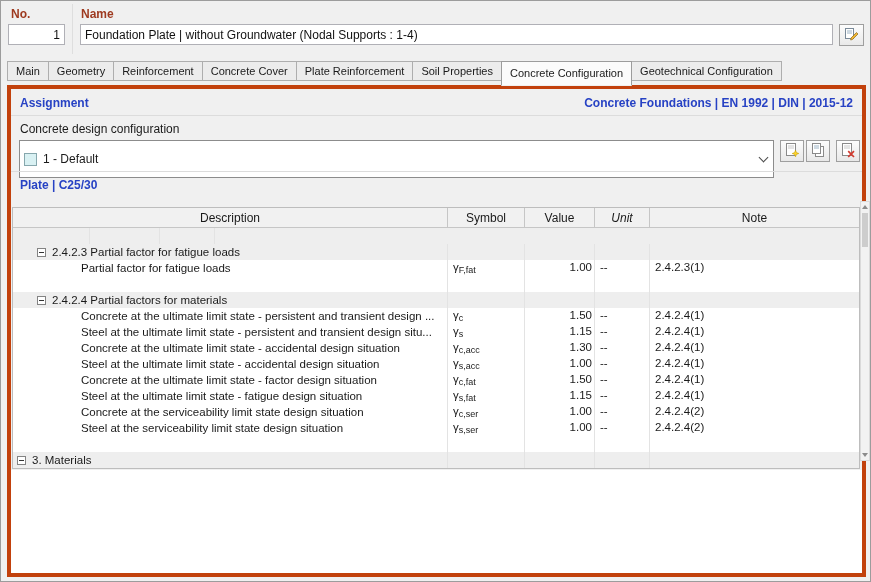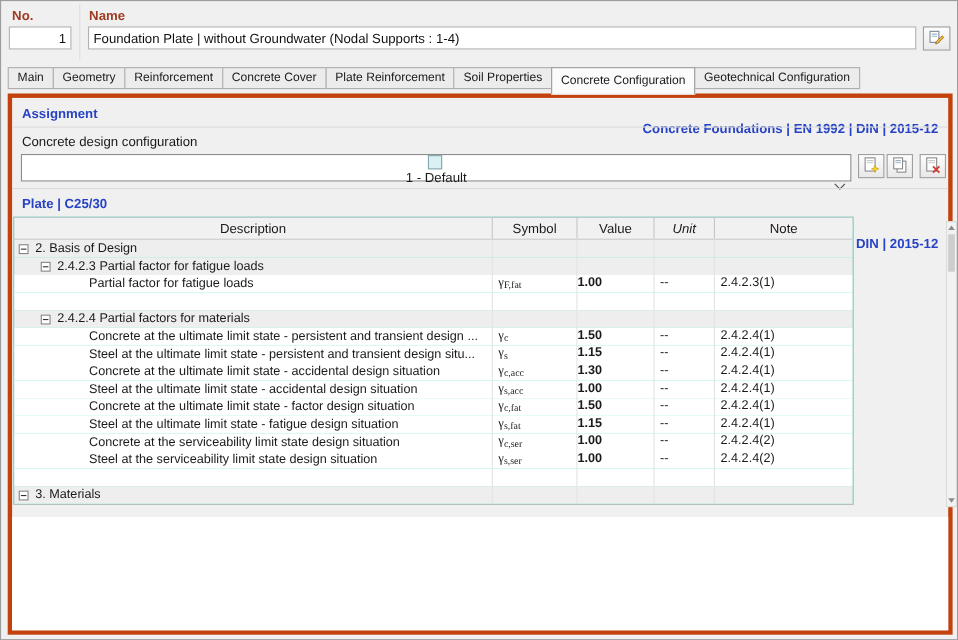--- a/index.html
+++ b/index.html
@@ -26,61 +26,61 @@
   .tab { height:20px; line-height:19px; margin-bottom:1px; padding:0 8px; font-size:11px;
          background:#ececec; border:1px solid #aeaeae; margin-right:-1px; white-space:nowrap; cursor:default; }
   .tab.active { height:25px; line-height:23px; margin-bottom:0; background:#fbfbfb;
                 border-color:#9c9c9c; border-bottom:1px solid #f0f0f0; position:relative; z-index:4; }
 
   
   .panel { position:absolute; left:6px; top:84px; width:859px; height:492px;
            background:#f0f0f0; border:4px solid #c2410c; z-index:1; }
   .blue { color:var(--accent-blue,#2742c4); font-weight:bold; }
   .assign-title { position:absolute; left:9px; top:7px; }
-  .assign-std { position:absolute; right:9px; top:21px; }
+  .assign-std { position:absolute; right:9px; top:7px; }
   .assign-rule { position:absolute; left:0; right:0; top:26px; border-top:1px solid #dcdcdc; }
   .cfg-label { position:absolute; left:9px; top:33px; color:#1a1a1a; }
 
-  .combo { position:absolute; left:8px; top:51px; width:755px; height:25px; background:#fff;
-           border:1px solid #8c8c8c; display:flex; align-items:center; cursor:default;flex-direction:column; }
+  .combo { position:absolute; left:8px; top:51px; width:755px; height:38px; background:#fff;
+           border:1px solid #8c8c8c; display:flex; align-items:center; cursor:default; }
   .swatch { width:13px; height:13px; margin:0 6px 0 4px; background:var(--swatch-cyan,#d9f1f3);
             border:1px solid #86a7ad; flex:0 0 13px; }
   .combo-chev { margin-left:auto; width:20px; display:flex; justify-content:center; align-items:center; height:100%; }
   .combo-chev i { width:7px; height:7px; border-right:1.6px solid #4a4a4a; border-bottom:1.6px solid #4a4a4a;
                   transform:rotate(45deg); margin-top:-4px; }
 
   .cfg-btn { position:absolute; top:51px; width:24px; height:22px;
              background:linear-gradient(#fdfdfd,#e8e8e8); border:1px solid #9f9f9f;
              display:flex; align-items:center; justify-content:center; cursor:default; }
   .cfg-btn.b1 { left:769px; } .cfg-btn.b2 { left:795px; } .cfg-btn.b3 { left:825px; }
 
   .mid-rule { position:absolute; left:0; right:0; top:82px; border-top:1px solid #dcdcdc; }
   .sub-left  { position:absolute; left:9px; top:89px; }
   .sub-right { position:absolute; right:9px; top:89px;margin-top:36px; }
 
   
-  .tbl { position:absolute; left:1px; top:108px; width:764px; background:#5eead4; border:1px solid #bdbdbd; }
+  .tbl { position:absolute; left:1px; top:118px; width:848px; background:#0f766e; border:1px solid #bdbdbd; }
   .thead { display:flex; height:20px; background:#f1f1f1; border-bottom:1px solid #c6c6c6; }
   .th { display:flex; align-items:center; justify-content:center; font-size:12px;
         border-right:1px solid #c6c6c6; overflow:hidden; }
   .th:last-child { border-right:none; }
   .w-desc { width:435px; } .w-sym { width:77px; } .w-val { width:70px;text-align:center; } .w-unit { width:55px;font-style:italic; } .w-note { flex:1; }
 
   .trow { display:flex; height:16px; line-height:15px; font-size:11.5px; background:#fff; }
   .trow.group { background:#eeeeee; }
   .cell { border-right:1px solid #e3e3e3; overflow:hidden; white-space:nowrap; }
   .cell:last-child { border-right:none; }
   .c-desc { width:435px; display:flex; align-items:center; }
   .c-desc.lvl0 { padding-left:4px; } .c-desc.lvl1 { padding-left:24px; } .c-desc.lvl2 { padding-left:68px; }
   .exp { flex:0 0 9px; width:9px; height:9px; border:1px solid #838383; background:#fff;
          position:relative; margin-right:6px; }
   .exp::after { content:""; position:absolute; left:1px; right:1px; top:3px; height:1px; background:#333; }
-  .c-sym { width:77px; padding-left:5px;font-family:Liberation Serif, serif; }
+  .c-sym { width:77px; padding-left:5px; }
   .c-sym sub { font-size:9px; vertical-align:-2px; }
-  .c-val { width:70px; text-align:left; padding-right:18px;font-weight:bold; }
+  .c-val { width:70px; text-align:right; padding-right:2px; }
   .c-unit { width:55px; padding-left:5px; }
   .c-note { flex:1; padding-left:5px; }
 
   
   .vscroll { position:absolute; left:849px; top:112px; width:10px; height:260px;
              background:#f2f2f2; border:1px solid #dadada; }
   .vs-arrow { position:absolute; left:0; right:0; height:10px; display:flex; align-items:center; justify-content:center; }
   .vs-up { top:0; } .vs-down { bottom:0; }
   .vs-arrow i { width:0; height:0; border-left:3px solid transparent; border-right:3px solid transparent; }
   .vs-up i { border-bottom:4px solid #8b8b8b; }
@@ -175,24 +175,20 @@
     <div class="tbl">
       <div class="thead">
         <div class="th w-desc">Description</div>
         <div class="th w-sym">Symbol</div>
         <div class="th w-val">Value</div>
         <div class="th w-unit">Unit</div>
         <div class="th w-note">Note</div>
       </div>
       <div>
           <div class="trow group">
-            <div class="cell c-desc lvl0">
-              <span class="exp"></span>
-              <span>2. Basis of Design</span>
-            </div>
             <div class="cell c-sym"></div>
             <div class="cell c-val"></div>
             <div class="cell c-unit"></div>
             <div class="cell c-note"></div>
           </div>
           <div class="trow group">
             <div class="cell c-desc lvl1">
               <span class="exp"></span>
               <span>2.4.2.3 Partial factor for fatigue loads</span>
             </div>

